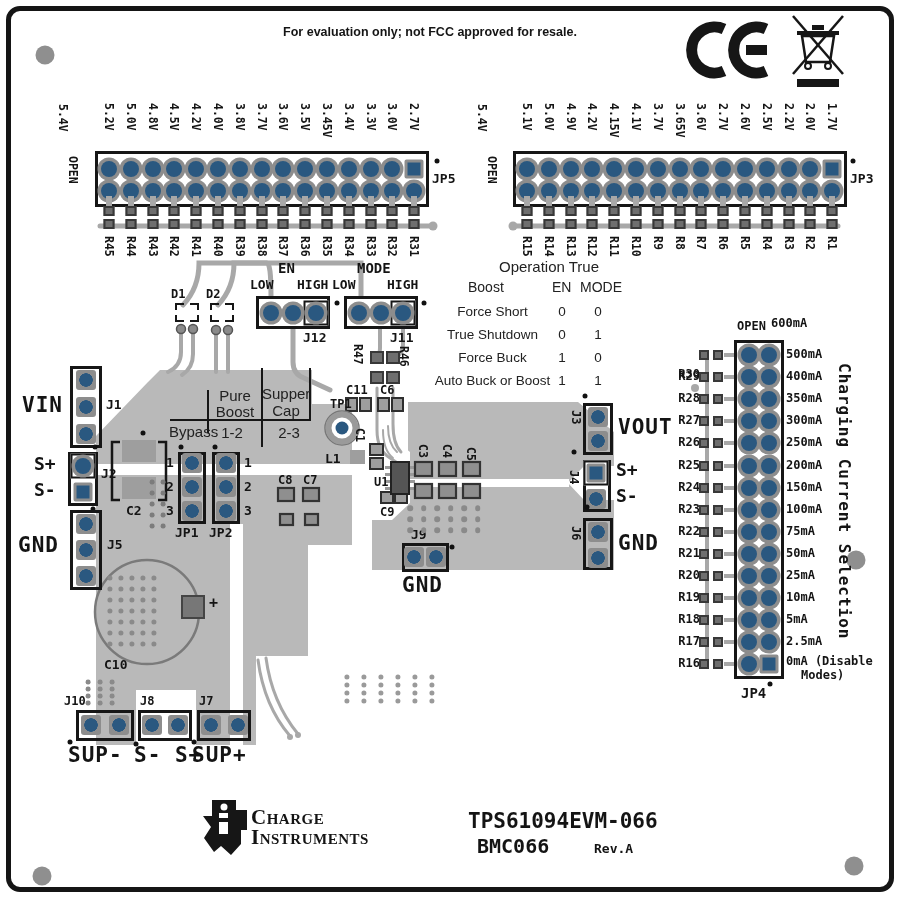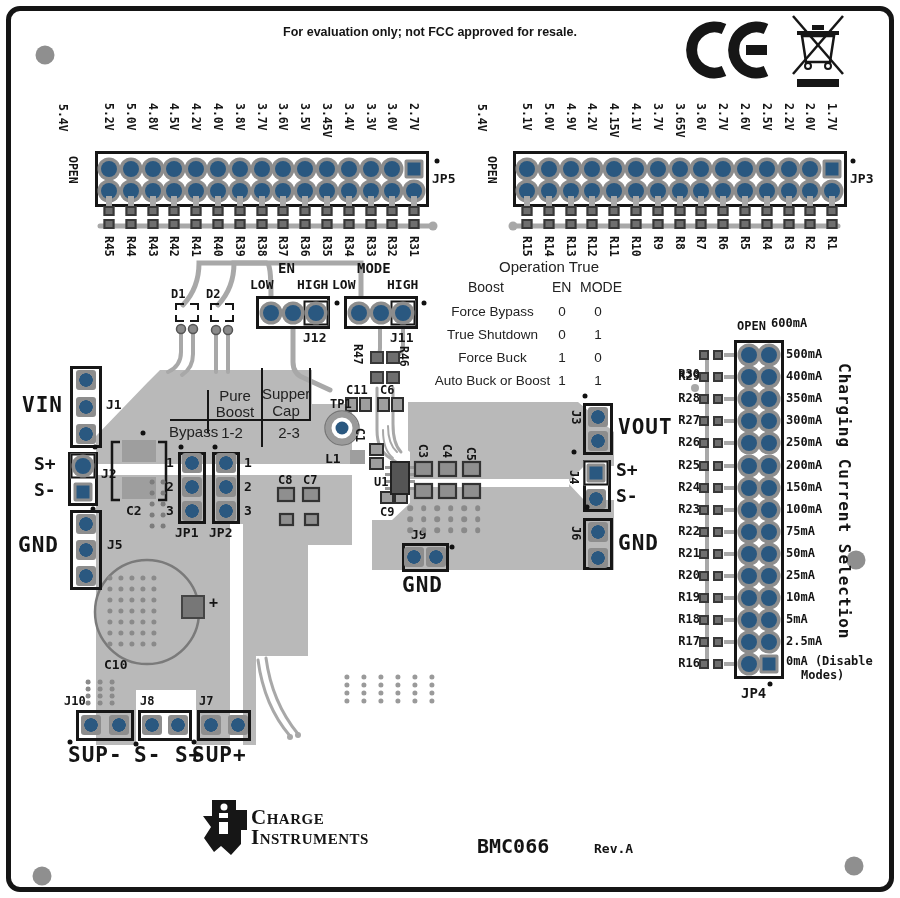--- a/index.html
+++ b/index.html
@@ -228,21 +228,21 @@
 
   <div class="t mono s12" style="left:171px;top:288px;">D1</div>
   <div class="t mono s12" style="left:206px;top:288px;">D2</div>
   <div class="t mono s11 rot" style="left:364px;top:344px;">R47</div>
   <div class="t mono s11 rot" style="left:410px;top:346px;">R46</div>
 
   <div class="t sans ctr" style="left:464px;top:259px;width:170px;font-size:15px;">Operation True</div>
   <div class="t sans" style="left:468px;top:280px;font-size:14px;">Boost</div>
   <div class="t sans" style="left:552px;top:280px;font-size:14px;">EN</div>
   <div class="t sans" style="left:580px;top:280px;font-size:14px;">MODE</div>
-  <div class="t sans ctr" style="left:425px;top:305px;width:135px;font-size:13.5px;">Force Bypass</div>
+  <div class="t sans ctr" style="left:425px;top:305px;width:135px;font-size:13.5px;">Force Short</div>
   <div class="t sans ctr" style="left:552px;top:305px;width:20px;font-size:13.5px;">0</div>
   <div class="t sans ctr" style="left:584px;top:305px;width:28px;font-size:13.5px;">0</div>
   <div class="t sans ctr" style="left:425px;top:328px;width:135px;font-size:13.5px;">True Shutdown</div>
   <div class="t sans ctr" style="left:552px;top:328px;width:20px;font-size:13.5px;">0</div>
   <div class="t sans ctr" style="left:584px;top:328px;width:28px;font-size:13.5px;">1</div>
   <div class="t sans ctr" style="left:425px;top:351px;width:135px;font-size:13.5px;">Force Buck</div>
   <div class="t sans ctr" style="left:552px;top:351px;width:20px;font-size:13.5px;">1</div>
   <div class="t sans ctr" style="left:584px;top:351px;width:28px;font-size:13.5px;">0</div>
   <div class="t sans ctr" style="left:425px;top:374px;width:135px;font-size:13.5px;">Au​to Buck or Boost</div>
   <div class="t sans ctr" style="left:552px;top:374px;width:20px;font-size:13.5px;">1</div>
@@ -368,20 +368,21 @@
 
   <div class="t mono s12" style="left:737px;top:320px;">OPEN</div>
   <div class="t mono s12" style="left:771px;top:317px;">600mA</div>
   <div class="box" style="left:734px;top:340px;width:50px;height:339px;"></div>
   <div class="t mono s14" style="left:741px;top:686px;">JP4</div>
   <div class="dot" style="left:770px;top:684px;"></div>
   <div class="t mono rot" style="left:852px;top:363px;font-size:16px;letter-spacing:1px;">Charging Current Selection</div>
 
   <div class="t" style="left:251px;top:806px;font-family:'Liberation Serif',serif;font-weight:bold;font-variant:small-caps;font-size:21px;letter-spacing:.5px;">Charge</div>
   <div class="t" style="left:251px;top:826px;font-family:'Liberation Serif',serif;font-weight:bold;font-variant:small-caps;font-size:21px;letter-spacing:.5px;">Instruments</div>
+  <div class="t mono" style="left:468px;top:810px;font-size:21px;">TPS61094EVM-066</div>
   <div class="t mono" style="left:477px;top:836px;font-size:20px;">BMC066</div>
   <div class="t mono s13" style="left:594px;top:842px;">Rev.A</div>
 
 <div class="t mono s11 rot" style="left: 115px; top: 103px;">5.2V</div>
     <div class="pin" style="left: 109px; top: 169px;"></div>
     <div class="pin" style="left: 109px; top: 191px;"></div>
     <div class="stub" style="left: 109px; top: 196px; height: 16px;"></div>
     <div class="padv" style="left: 109px; top: 206px;"></div>
     <div class="padv" style="left: 109px; top: 219px;"></div>
     <div class="t mono s11 rot" style="left: 115px; top: 236px;">R45</div>

